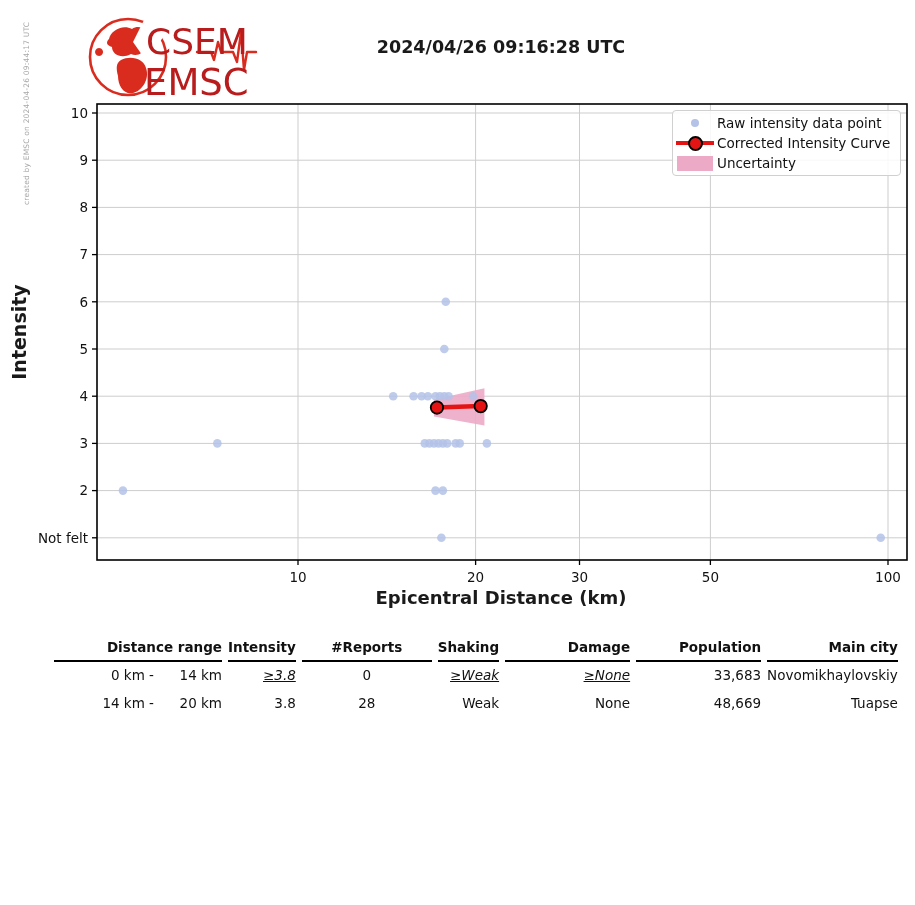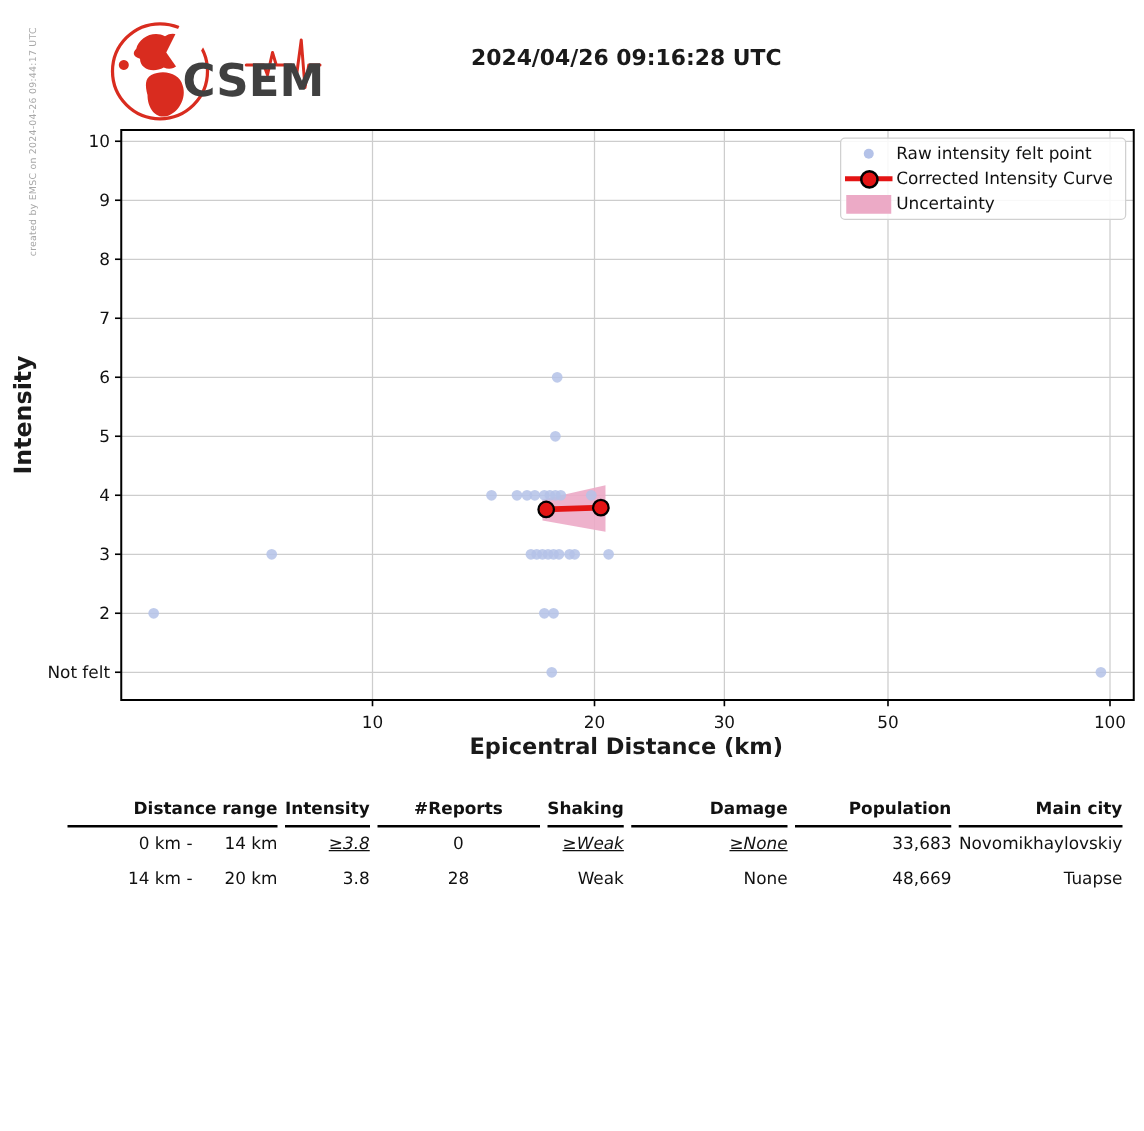--- a/index.html
+++ b/index.html
@@ -10,21 +10,21 @@
   svg text{font-family:"DejaVu Sans",sans-serif;}
 
   .credit{
     position:absolute;left:22px;top:205px;width:195px;
     transform:rotate(-90deg);transform-origin:0 0;
     font-size:7.5px;color:#a8a8a8;letter-spacing:.2px;white-space:nowrap;
   }
 
   .logo{position:absolute;left:85px;top:8px;width:175px;height:98px;}
   .logo svg{position:absolute;left:0;top:0;}
-  .logo-text{position:absolute;font-weight:bold;color:#404040;letter-spacing:0px;line-height:1;margin-top:24px;}
+  .logo-text{position:absolute;font-weight:normal;color:#b91c1c;letter-spacing:0px;line-height:1;}
   .logo-csem{left:61px;top:16px;font-size:36px;}
   .logo-emsc{left:59px;top:56px;font-size:37px;}
 
   .title{
     position:absolute;left:101px;top:36px;width:800px;text-align:center;
     font-size:17.5px;font-weight:bold;line-height:22px;color:#1a1a1a;
   }
 
   .xlabel{
     position:absolute;left:101px;top:587px;width:800px;text-align:center;
@@ -151,35 +151,36 @@
     <path d="M24,31 C26,22 38,16 47,21 C54,16 63,21 60,28 C67,31 64,39 57,39
              C60,45 52,49 46,46 C37,51 27,47 27,39 C21,37 21,34 24,31 Z" fill="#d92c1f"></path>
     <path d="M36,52 C46,47 59,51 61,60 C65,71 57,83 48,85 C39,87 33,78 33,68
              C31,60 31,55 36,52 Z" fill="#d92c1f"></path>
     <path d="M14,40 a4,4 0 1 0 0.1,0 Z" fill="#d92c1f"></path>
     <polygon points="60,10 80,26 62,54 48,34" fill="#ffffff"></polygon>
     <path d="M58,14 L70,24 L58,46 L50,32 Z" fill="#d92c1f" opacity="0.0"></path>
     <polyline points="112,44 126,44 129,52 133,34 136,44 148,44 152,54 156,24 159,62 162,44 171,44" fill="none" stroke="#d92c1f" stroke-width="2.4" stroke-linejoin="round" stroke-linecap="round"></polyline>
   </svg>
   <div class="logo-text logo-csem">CSEM</div>
+  <div class="logo-text logo-emsc">EMSC</div>
 </div>
 
 <div class="title">
   <div>2024/04/26 09:16:28 UTC</div>
 </div>
 
 <div class="ylabel">Intensity</div>
 <div class="xlabel">Epicentral Distance (km)</div>
 
 <div class="legend">
   <div class="legend-row">
     <span class="legend-swatch">
         <span class="sw-dot"></span>
       </span>
-    <span class="legend-label">Raw intensity felt point</span>
+    <span class="legend-label">Raw intensity data point</span>
   </div>
   <div class="legend-row">
     <span class="legend-swatch">
       <span class="sw-line">
           <span class="bar"></span>
           <span class="mark"></span>
         </span>
     </span>
     <span class="legend-label">Corrected Intensity Curve</span>
   </div>

